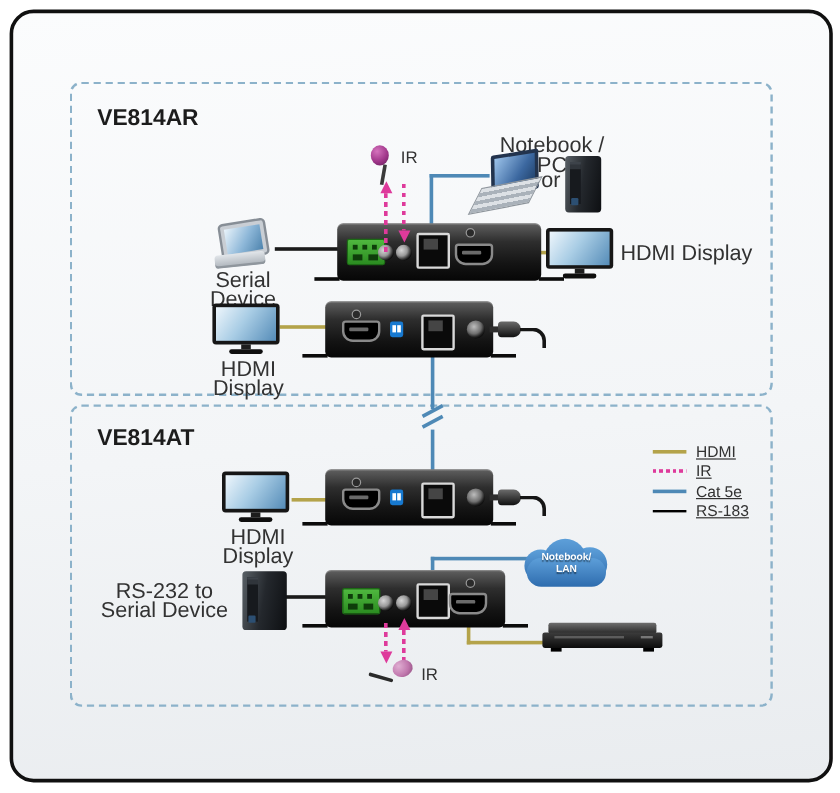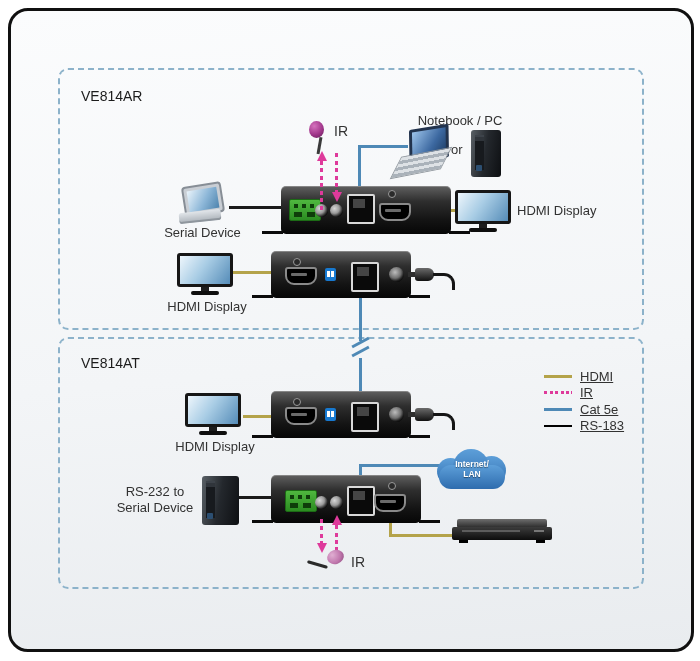--- a/index.html
+++ b/index.html
@@ -4,25 +4,25 @@
 <style>
   html,body{margin:0;padding:0;background:#fff;}
   .stage{position:relative;width:700px;height:661px;background:#fff;
          font-family:"Liberation Sans",sans-serif;overflow:hidden;}
   .frame{position:absolute;left:8px;top:8px;width:680px;height:638px;
          border:3px solid #101010;border-radius:20px;
          background:linear-gradient(175deg,#fbfcfd 0%,#f3f5f7 55%,#e9ecef 100%);}
   .secbox{position:absolute;border:2px dashed #8cb2ca;border-radius:10px;}
   .sec-top{left:47px;top:57px;width:582px;height:258px;}
   .sec-bottom{left:47px;top:326px;width:582px;height:248px;}
-  .sec-title{position:absolute;font-size:14px;font-weight:normal;color:#1c1c1c;}
+  .sec-title{position:absolute;font-size:19px;font-weight:bold;color:#1c1c1c;}
   .t-ar{left:70px;top:77px;}
   .t-at{left:70px;top:344px;}
 
-  .lbl{position:absolute;font-size:13px;color:#323232;line-height:16px;}
+  .lbl{position:absolute;font-size:18px;color:#323232;line-height:16px;}
   .ctr{text-align:center;}
 
   
   .device{position:absolute;border-radius:5px;
           background:linear-gradient(180deg,#606060 0%,#2e2e2e 32%,#141414 70%,#060606 100%);
           box-shadow:inset 0 1px 0 rgba(255,255,255,.25);}
   .d1{left:270px;top:175px;width:170px;height:48px;}
   .d2{left:260px;top:240px;width:140px;height:47px;}
   .d3{left:260px;top:380px;width:140px;height:47px;}
   .d4{left:260px;top:464px;width:150px;height:48px;}
@@ -319,32 +319,32 @@
         </div>
         <div class="m-neck"></div>
         <div class="m-base"></div>
   </div>
   <div class="lbl ctr" style="left:154px;top:428px;width:100px;">HDMI Display</div>
 
   <div class="tower" style="left:191px;top:465px;width:37px;height:49px;">
         <i></i>
         <u></u>
       </div>
-  <div class="lbl ctr" style="left:88px;top:473px;width:112px;">
+  <div class="lbl ctr" style="left:70px;top:473px;width:112px;">
     <div>RS-232 to</div>
     <div>Serial Device</div>
   </div>
 
   <div class="cloud" style="left:426px;top:438px;">
     <b class="c2"></b>
         <b class="c3"></b>
         <b class="c1"></b>
         <b class="c4"></b>
     <div class="cloud-txt">
-      <div>Internet/</div>
+      <div>Notebook/</div>
       <div>LAN</div>
     </div>
   </div>
 
   <div class="dvd" style="left:441px;top:505px;">
     <div class="dvd-lid"></div>
         <div class="dvd-body">
           <i></i>
           <u></u>
         </div>

